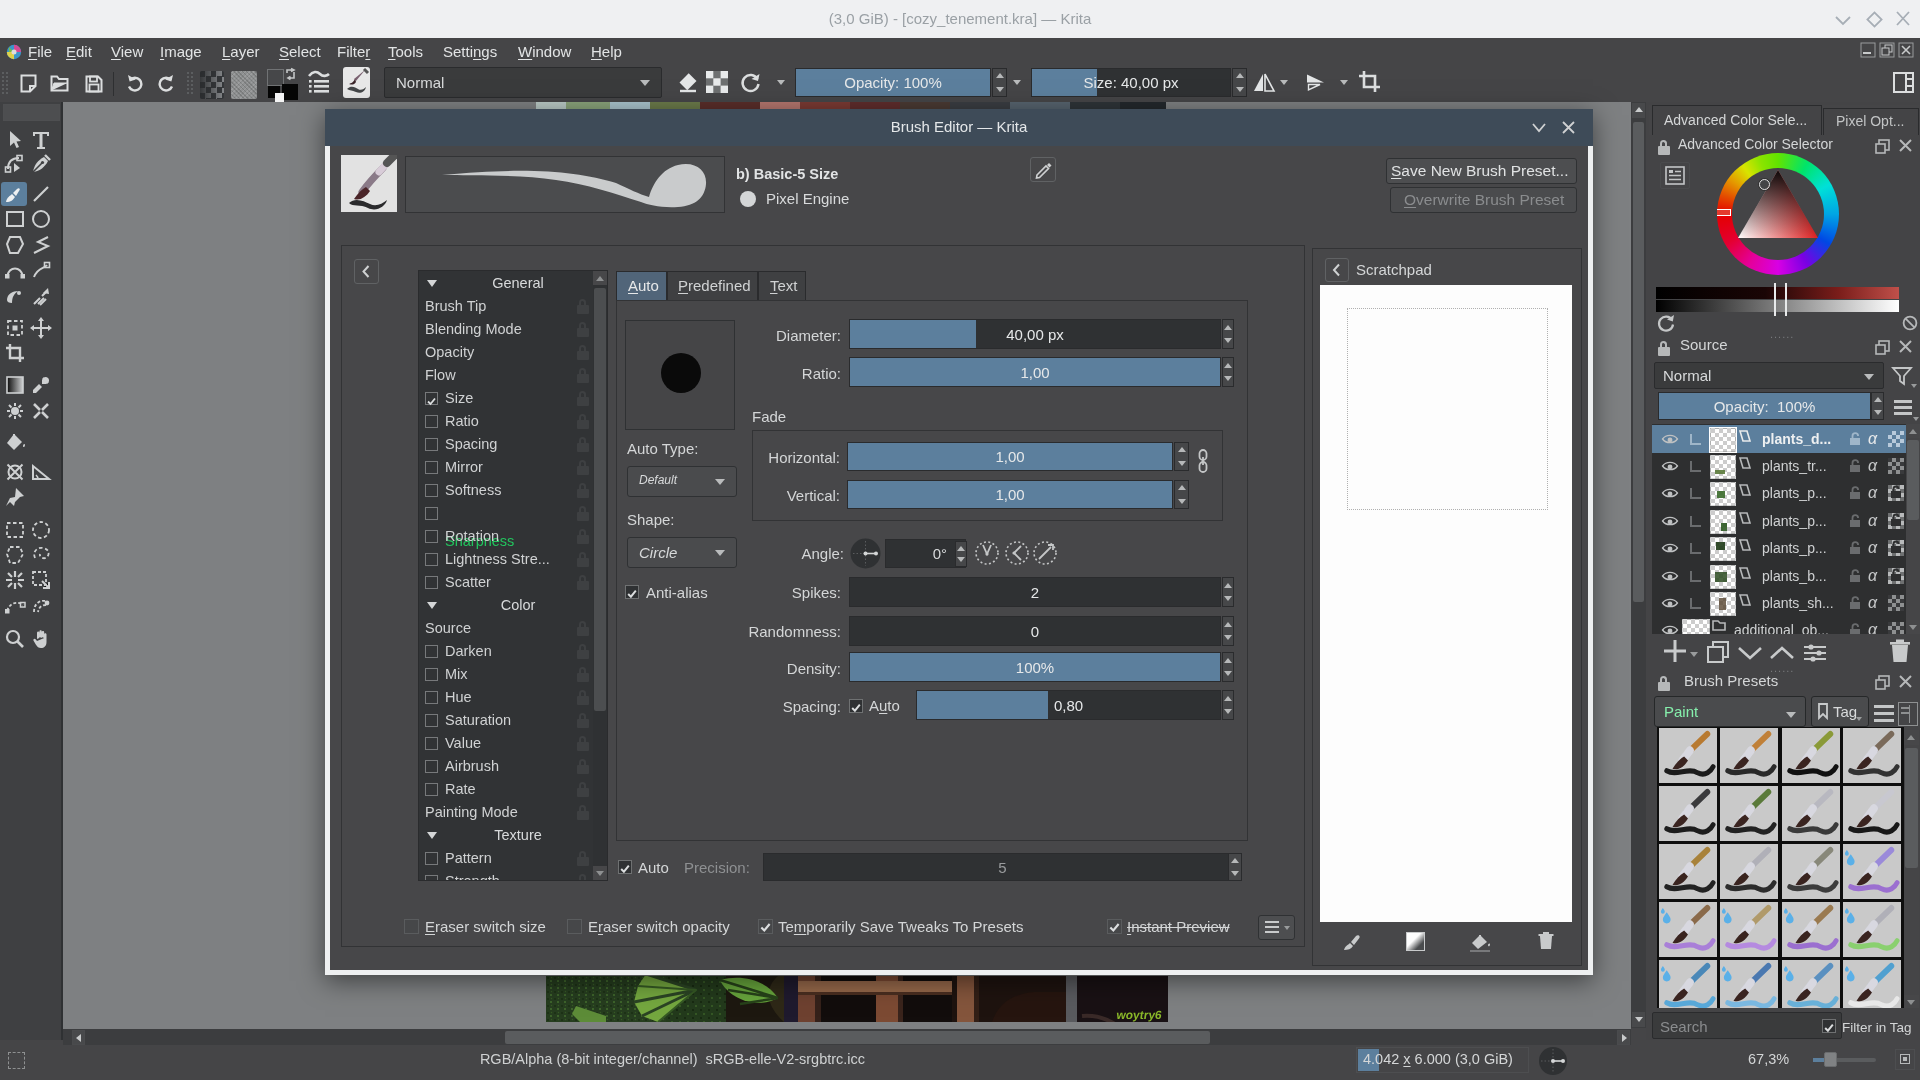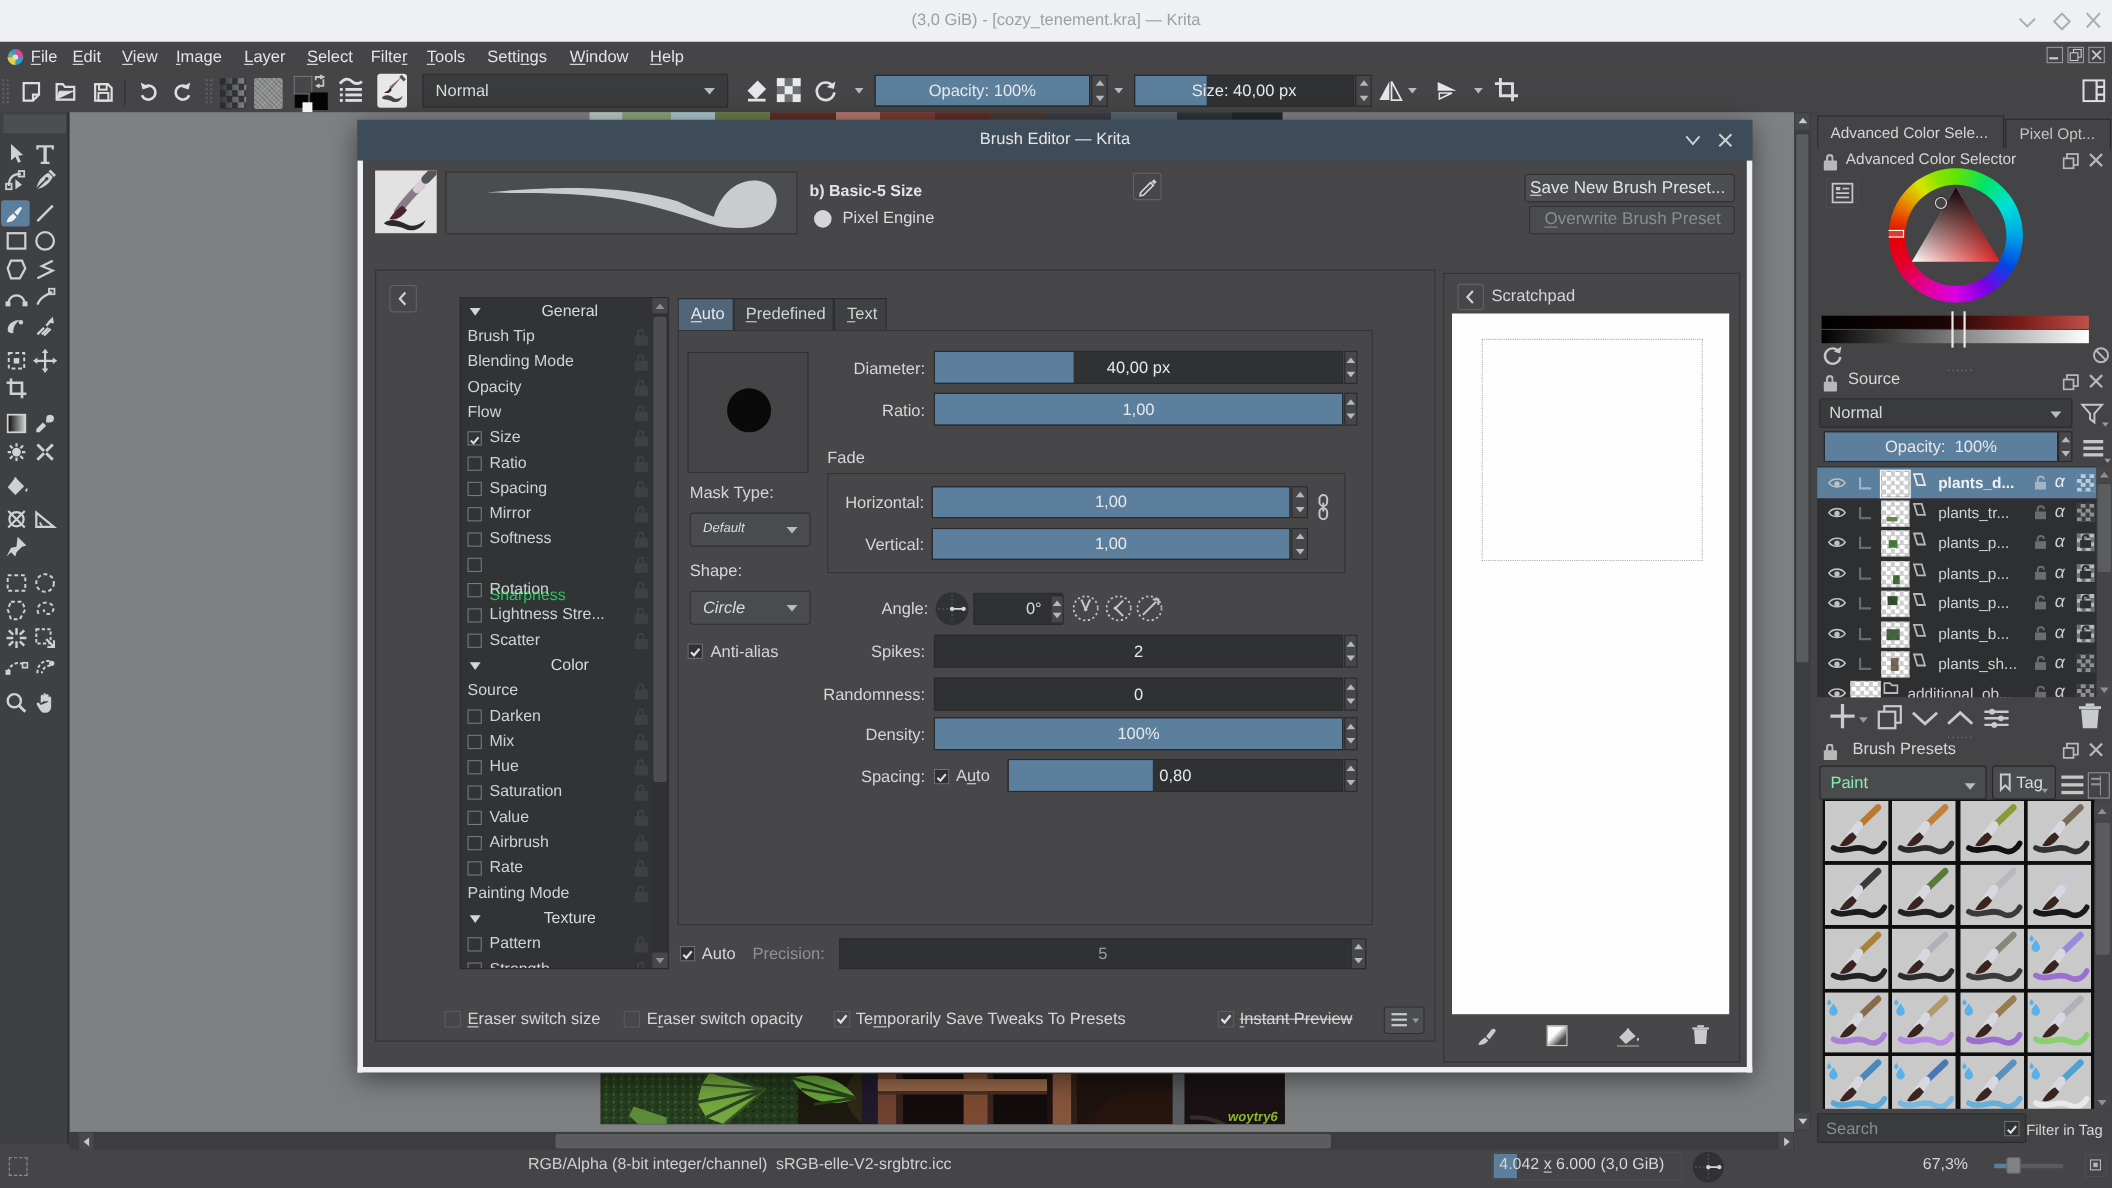--- a/index.html
+++ b/index.html
@@ -1070,21 +1070,21 @@
 <div class="abs" style="left:594px;top:288px;width:12px;height:423px;background:#4c4e50;border-radius:2px"></div>
 <div class="abs" style="left:616px;top:271px;width:51px;height:29px;background:#516579;border:1px solid #2a2b2d;border-bottom:none;box-sizing:border-box"></div>
 <div class="abs t" style="left:628px;top:277px;font-size:15px;color:#e6e8e9;font-weight:400;"><u>A</u>uto</div>
 <div class="abs" style="left:667px;top:271px;width:91px;height:29px;background:#3f4042;border:1px solid #2a2b2d;border-bottom:none;box-sizing:border-box"></div>
 <div class="abs t" style="left:678px;top:277px;font-size:15px;color:#d0d2d3;font-weight:400;"><u>P</u>redefined</div>
 <div class="abs" style="left:758px;top:271px;width:48px;height:29px;background:#3f4042;border:1px solid #2a2b2d;border-bottom:none;box-sizing:border-box"></div>
 <div class="abs t" style="left:770px;top:277px;font-size:15px;color:#d0d2d3;font-weight:400;"><u>T</u>ext</div>
 <div class="abs" style="left:616px;top:300px;width:632px;height:541px;border:1px solid #323335;box-sizing:border-box"></div>
 <div class="abs" style="left:625px;top:320px;width:110px;height:110px;background:#454547;border:1px solid #2f3133;box-sizing:border-box"></div>
 <div class="abs" style="left:661px;top:353px;width:40px;height:40px;border-radius:50%;background:#0a0a0a"></div>
-<div class="abs t" style="left:627px;top:440px;font-size:15px;color:#d4d6d7;font-weight:400;">Mask Type:</div>
+<div class="abs t" style="left:627px;top:440px;font-size:15px;color:#d4d6d7;font-weight:400;">Auto Type:</div>
 <div class="abs" style="left:627px;top:466px;width:110px;height:31px;background:#4a4b4d;border:1px solid #2f3133;border-radius:3px;box-sizing:border-box"></div>
 <div class="abs t" style="left:639px;top:473px;font-size:12px;color:#d8dadb;font-weight:400;font-style:italic;">Default</div>
 <div class="abs" style="left:715px;top:479px;width:0;height:0;border-left:5px solid transparent;border-right:5px solid transparent;border-top:6px solid #b9bbbc"></div>
 <div class="abs t" style="left:627px;top:511px;font-size:15px;color:#d4d6d7;font-weight:400;">Shape:</div>
 <div class="abs" style="left:627px;top:537px;width:110px;height:31px;background:#4a4b4d;border:1px solid #2f3133;border-radius:3px;box-sizing:border-box"></div>
 <div class="abs t" style="left:639px;top:544px;font-size:15px;color:#d8dadb;font-weight:400;font-style:italic;">Circle</div>
 <div class="abs" style="left:715px;top:550px;width:0;height:0;border-left:5px solid transparent;border-right:5px solid transparent;border-top:6px solid #b9bbbc"></div>
 <div class="abs" style="left:625px;top:585px;width:14px;height:14px;background:#2f3133;border:1px solid #6f7172;box-sizing:border-box"><svg width="12" height="12" viewBox="0 0 11 11">
       <path d="M2 5.5 L4.5 8 L9 2.5" stroke="#dcdedf" stroke-width="1.8" fill="none"></path>
     </svg></div>

